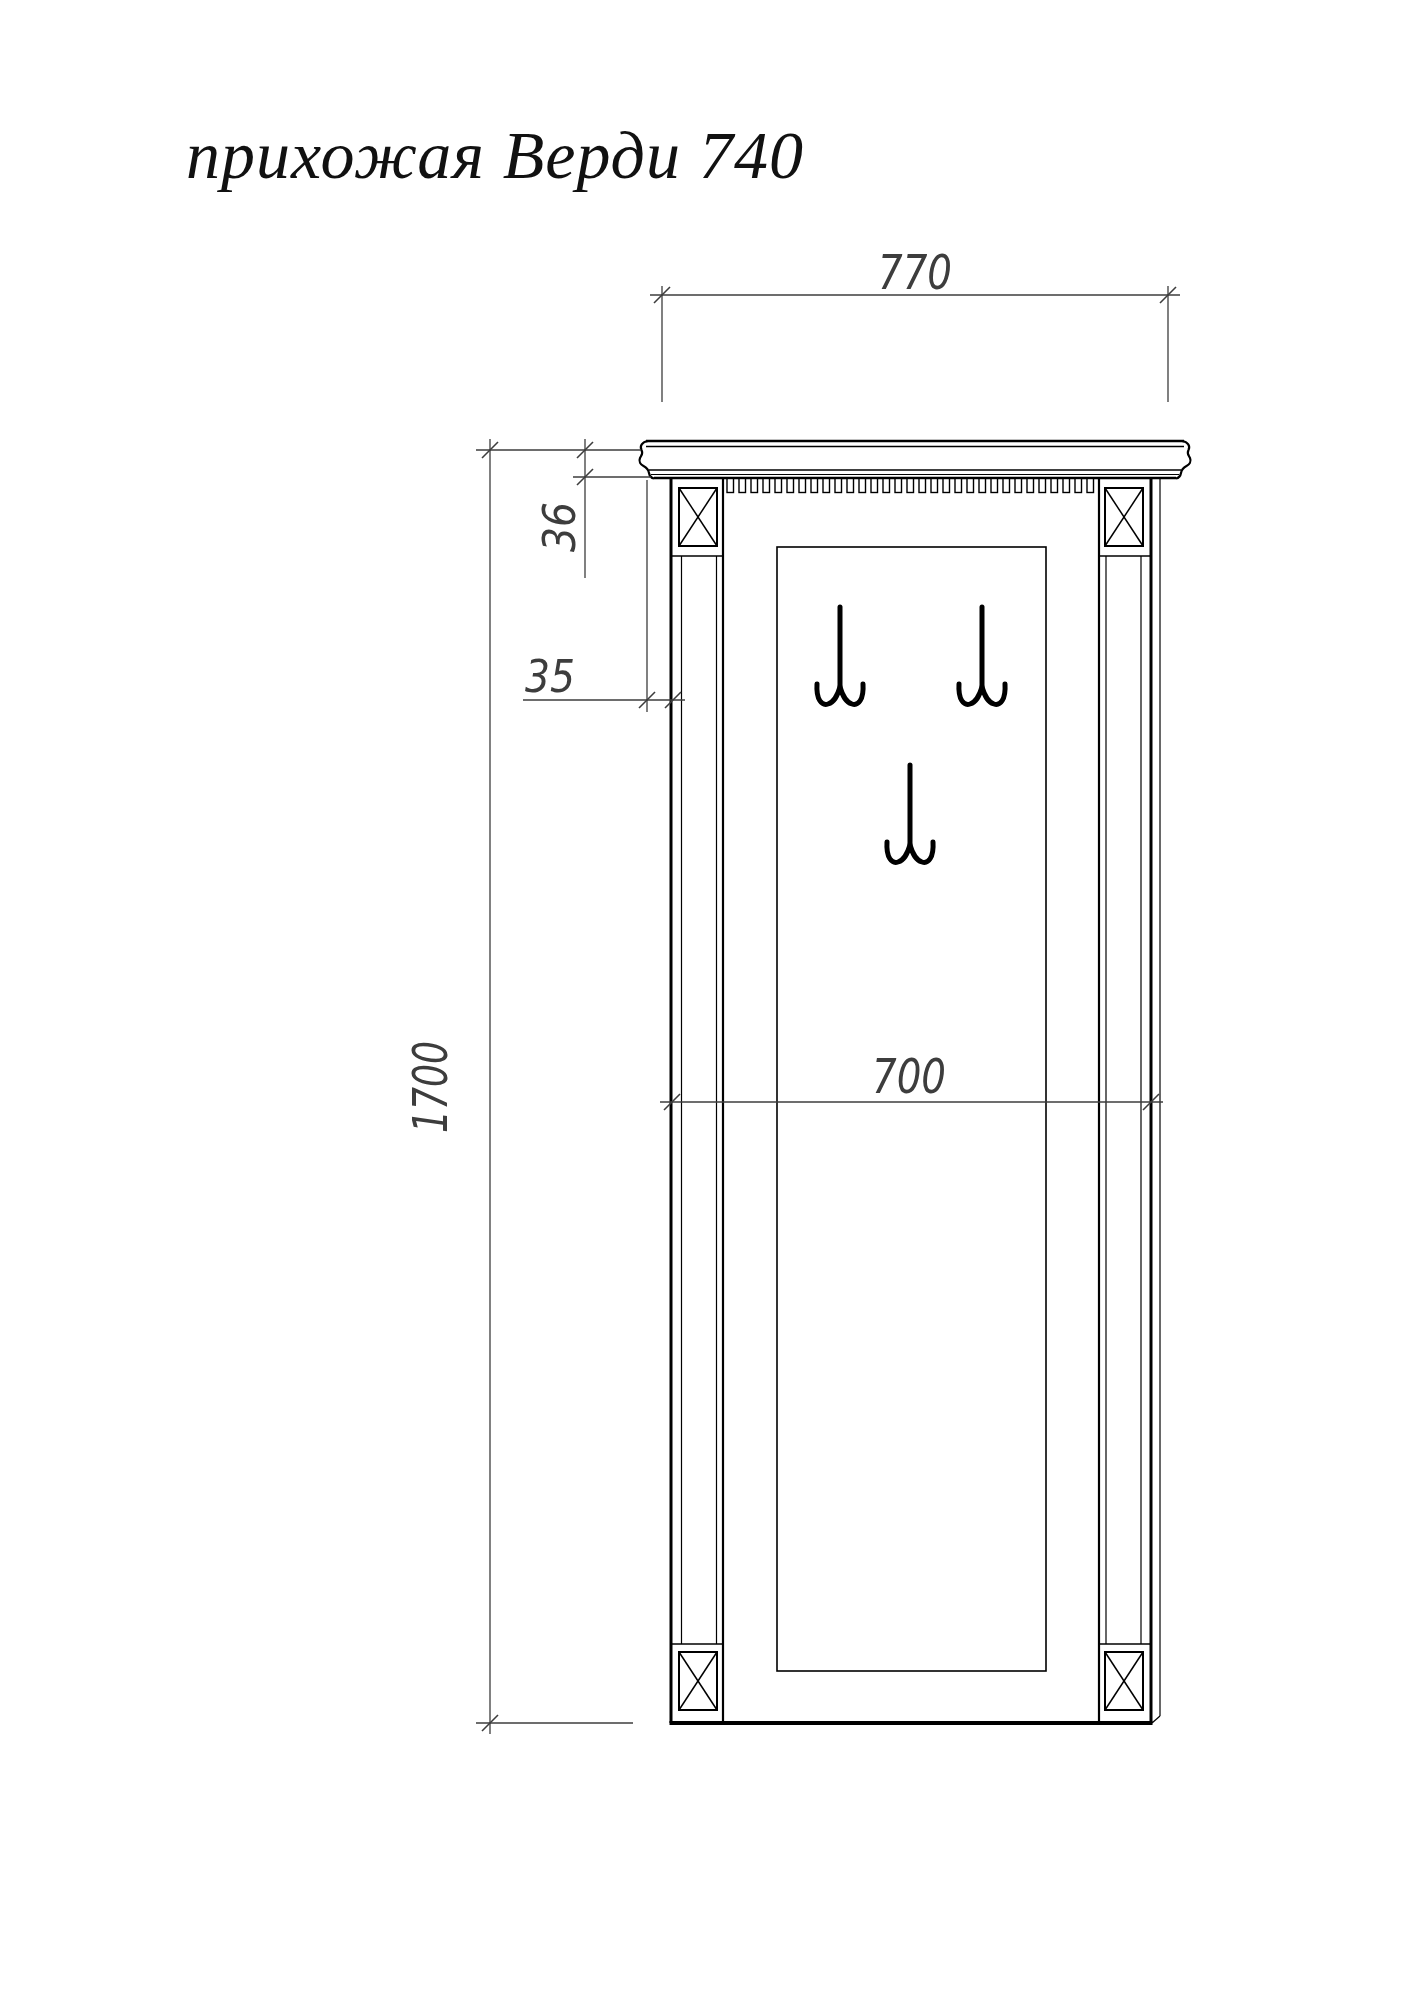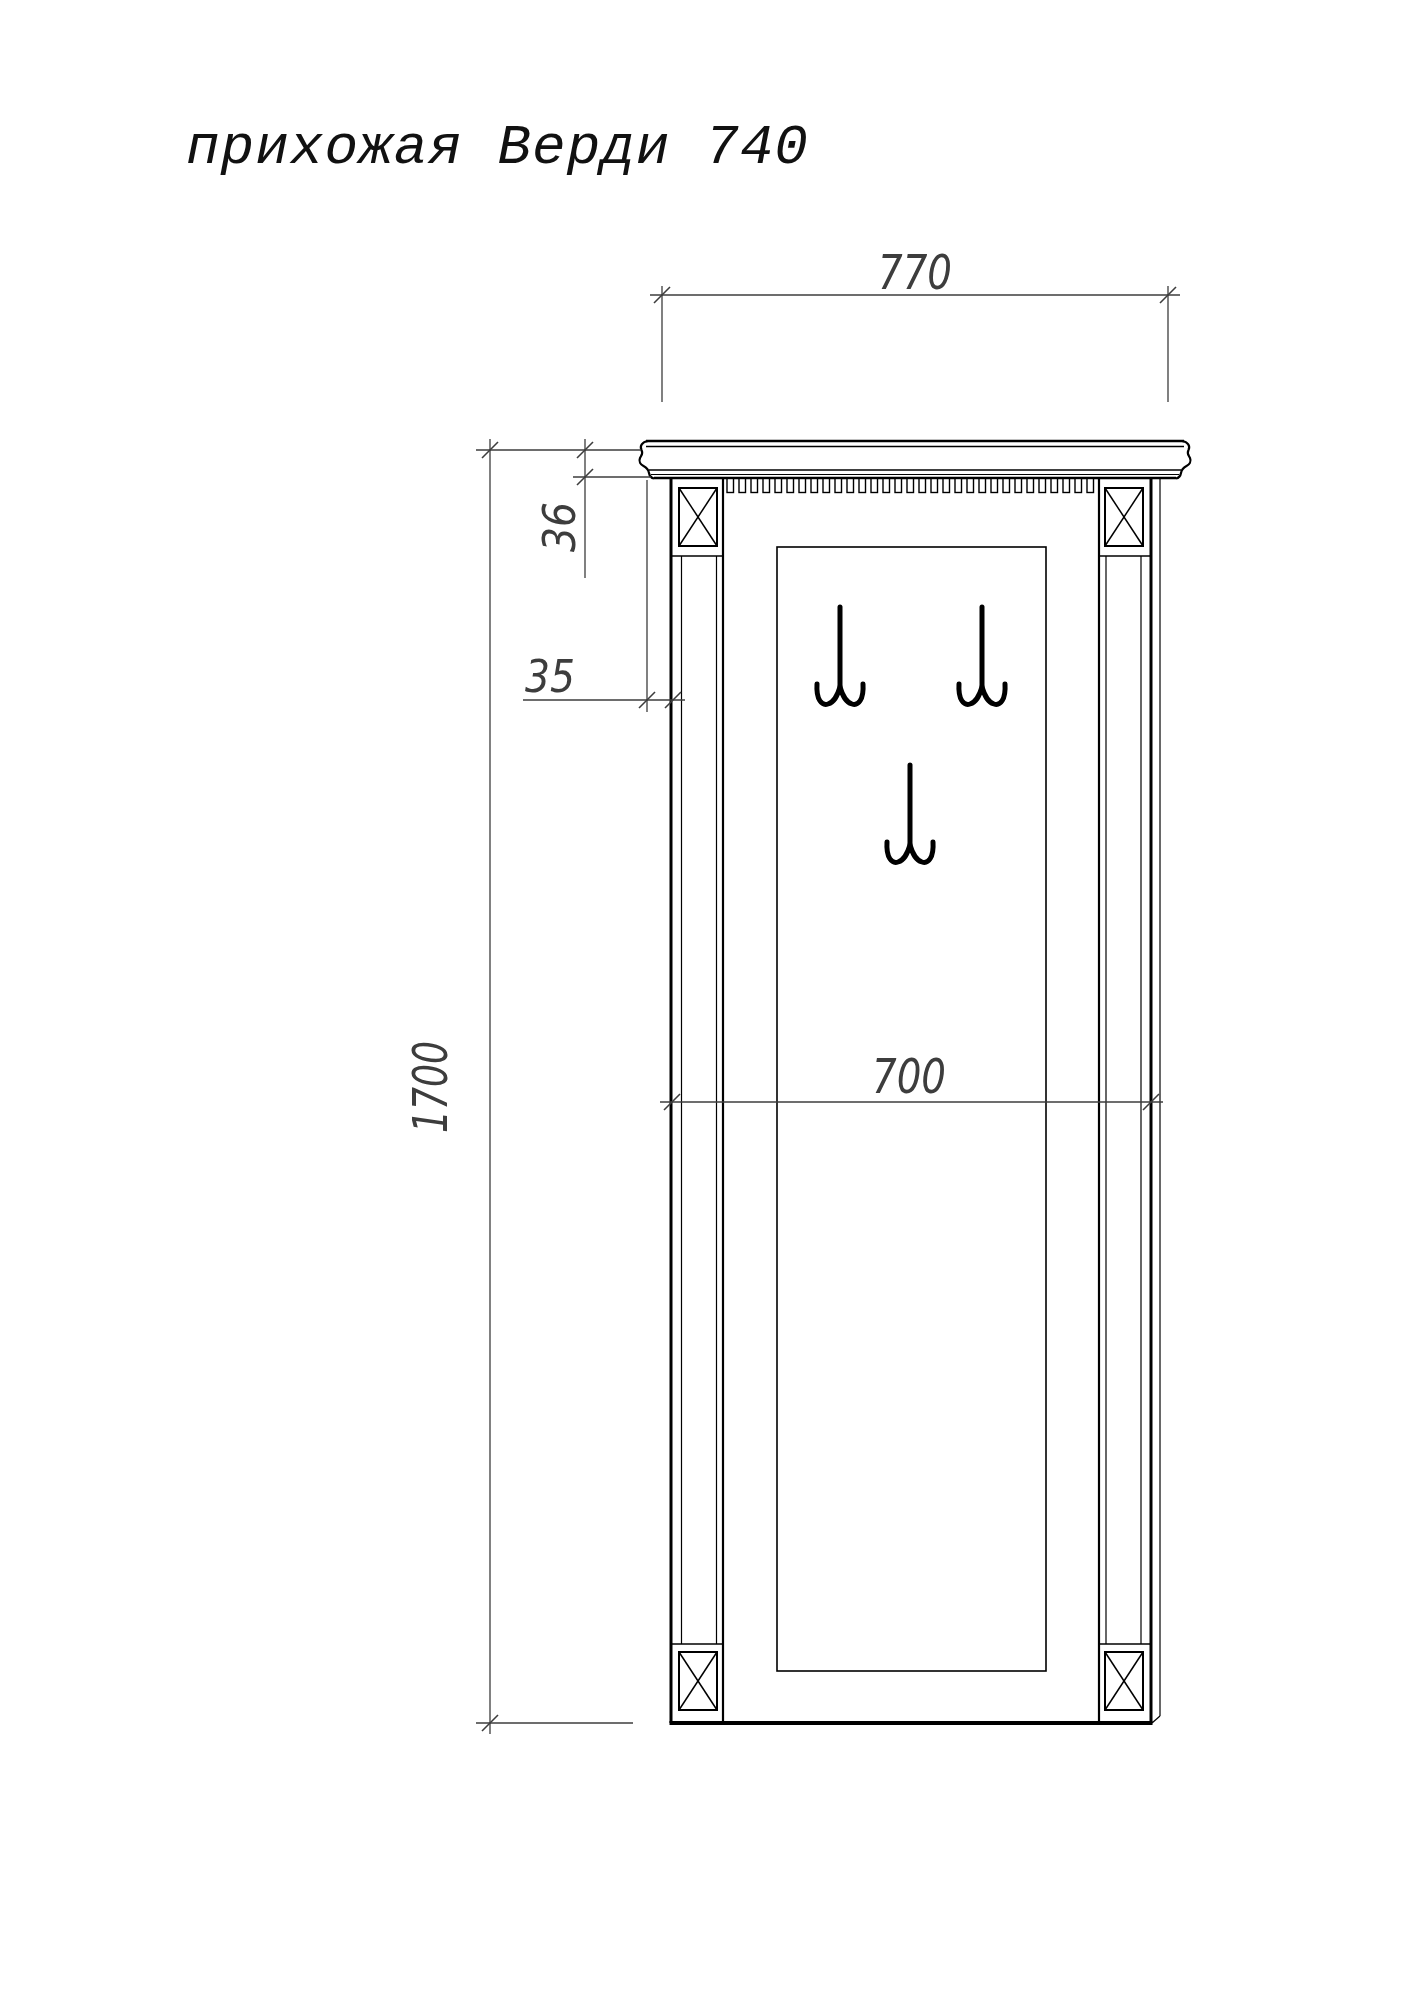--- a/index.html
+++ b/index.html
@@ -12,23 +12,23 @@
     width: 1413px;
     height: 2000px;
     background: #ffffff;
     overflow: hidden;
     font-family: "DejaVu Sans", sans-serif;
   }
   .page-title {
     position: absolute;
     left: 186px;
     top: 116px;
-    font-family: Liberation Mono, monospace;
+    font-family: Liberation Serif, serif;
     font-style: italic;
-    font-size: 56px;
+    font-size: 68px;
     font-weight: 500;
     color: #111111;
     letter-spacing: 1px;
     white-space: nowrap;
   }
   svg.drawing {
     position: absolute;
     left: 0;
     top: 0;
     width: 1413px;

